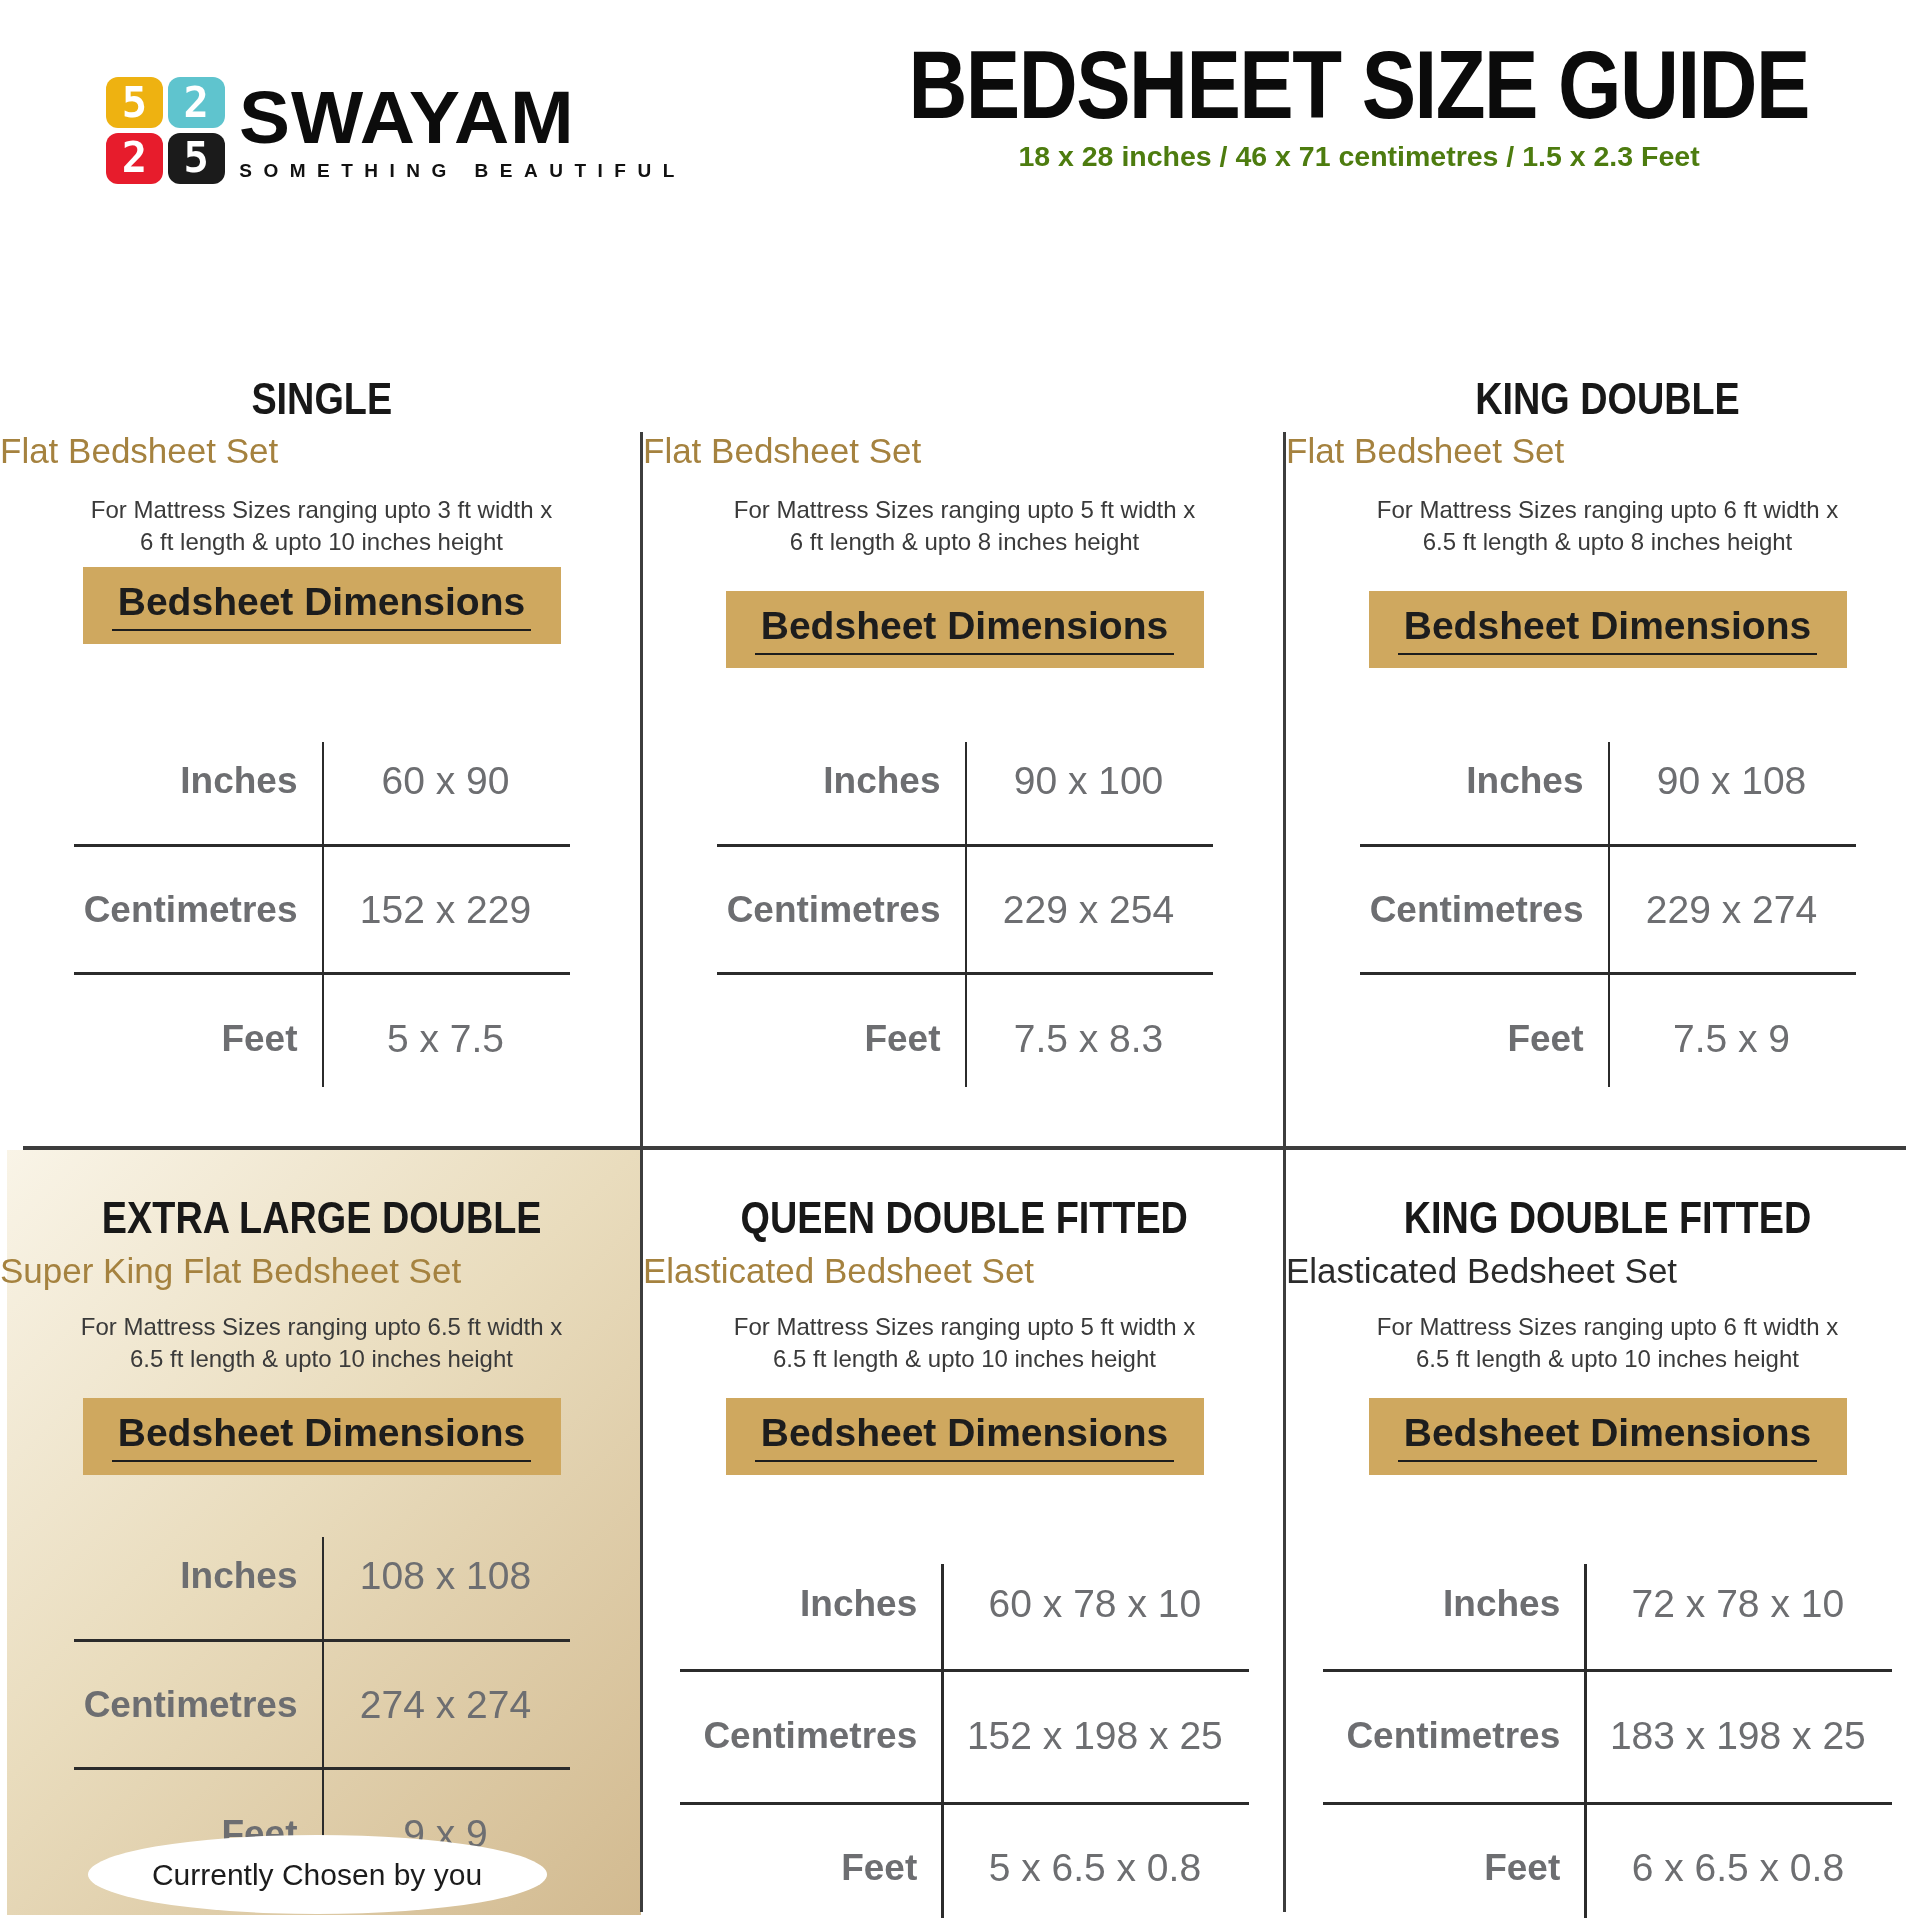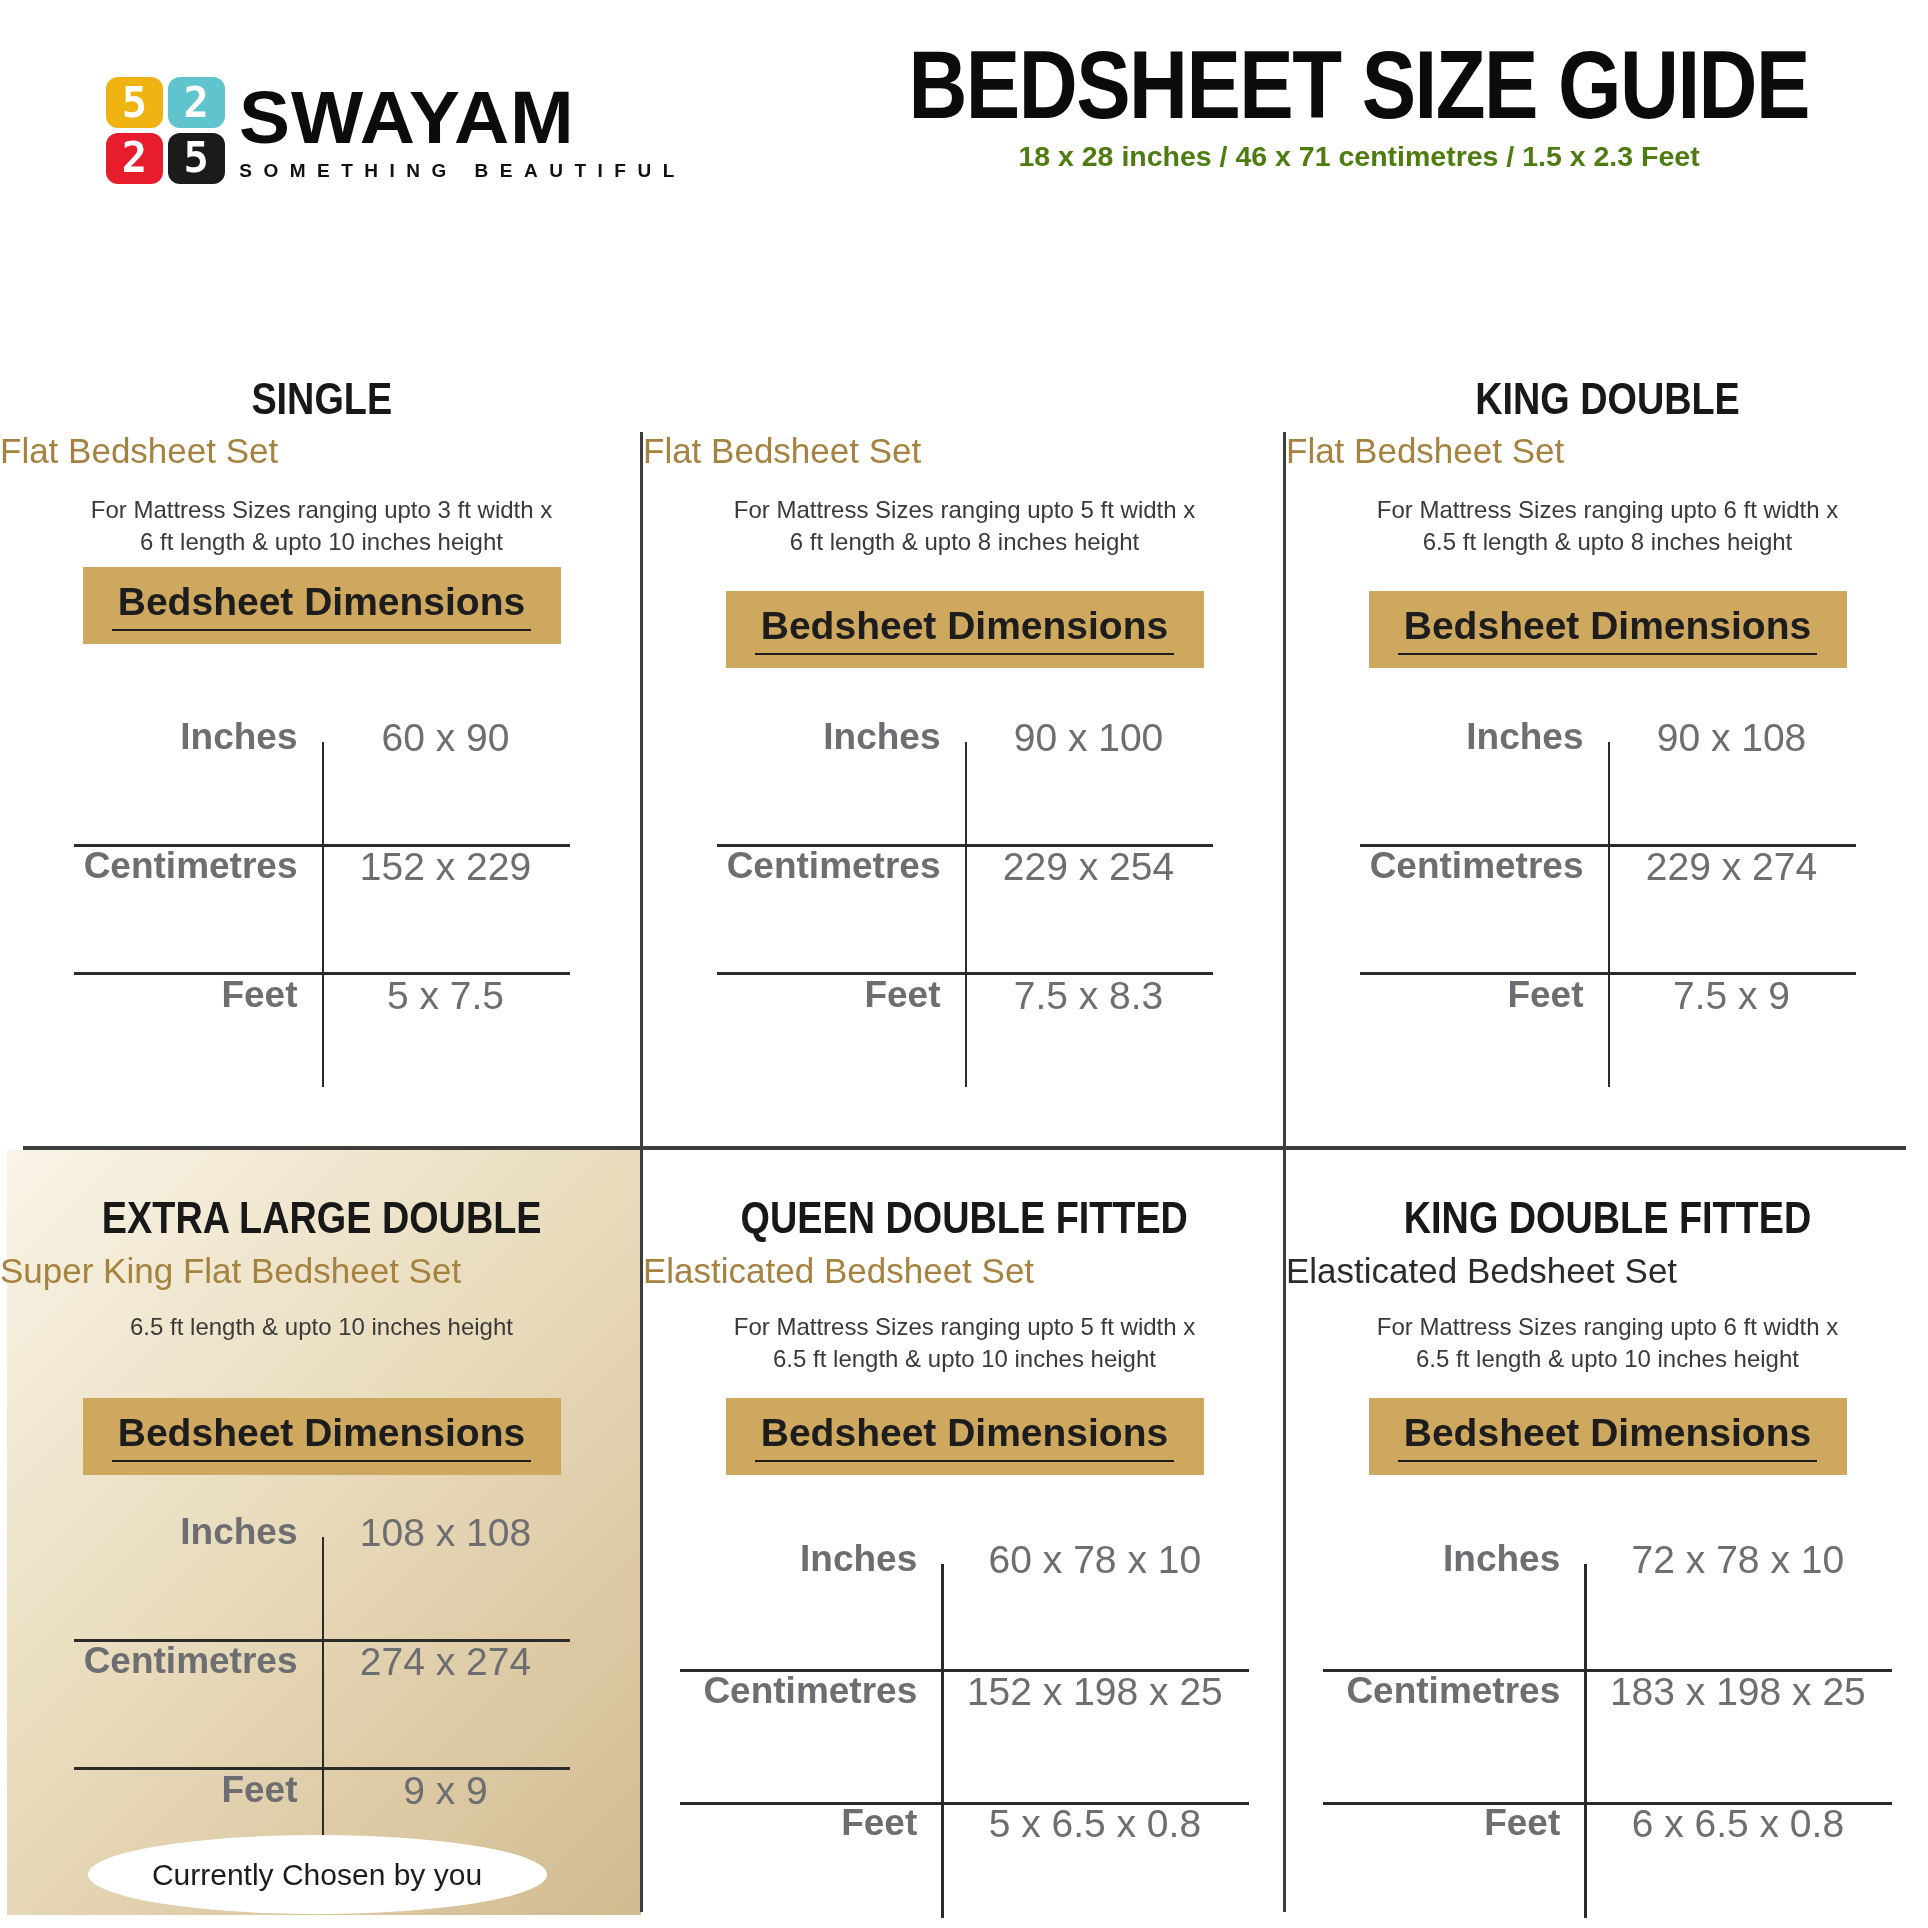--- a/index.html
+++ b/index.html
@@ -68,21 +68,21 @@
   .dim-box{position:absolute;left:calc(50% - 239px);width:478px;height:77px;
            background:var(--accent-tan);display:flex;align-items:center;justify-content:center;}
   .dim-box .dim-label{font-size:39px;font-weight:800;color:#1d1d1d;
            border-bottom:2.8px solid #1d1d1d;padding:0 5.5px 4.6px 5.5px;white-space:nowrap;}
   .boxp1{top:209px;}
   .boxlow{top:233px;}
   .boxbot{top:250px;}
 
   .size-table{position:absolute;left:calc(50% - 248px);width:496px;}
   .size-table.wide{left:calc(50% - 285px);width:569px;}
-  .trow{display:flex;height:129px;}
+  .trow{display:flex;align-items:center;height:129px;}
   .size-table.wide .trow{height:132px;}
   .tlabel{width:50%;text-align:right;padding-right:24px;box-sizing:border-box;
           font-size:37px;font-weight:bold;color:var(--table-text);white-space:nowrap;}
   .tvalue{width:50%;text-align:center;font-size:39px;font-weight:normal;color:var(--table-text);white-space:nowrap;}
   .size-table.wide .tlabel{width:46%;}
   .size-table.wide .tvalue{width:54%;}
   .vline{position:absolute;left:50%;top:26px;bottom:16.5px;width:2.8px;background:var(--table-line);}
   .size-table.wide .vline{left:46%;}
   .hline{position:absolute;left:0;width:100%;height:2.8px;background:var(--table-line);}
   .hl1{top:128px;}
@@ -208,20 +208,21 @@
         <div class="tlabel">Feet</div>
         <div class="tvalue">7.5 x 9</div>
       </div>
     </div>
   </section>
 
   <section class="panel" style="left:0;top:1148px">
     <div class="p-title" style="top:44px"><span class="cond">EXTRA LARGE DOUBLE</span></div>
     <div class="p-sub" style="top:103px">Super King Flat Bedsheet Set</div>
     <div class="p-desc" style="top:163px">
+      <div>For Mattress Sizes ranging upto 6.5 ft width x</div>
       <div>6.5 ft length &amp; upto 10 inches height</div>
     </div>
     <div class="dim-box boxbot">
       <span class="dim-label">Bedsheet Dimensions</span>
     </div>
     <div class="size-table" style="top:363px">
       <div class="vline"></div>
       <div class="trow">
         <div class="tlabel">Inches</div>
         <div class="tvalue">108 x 108</div>

